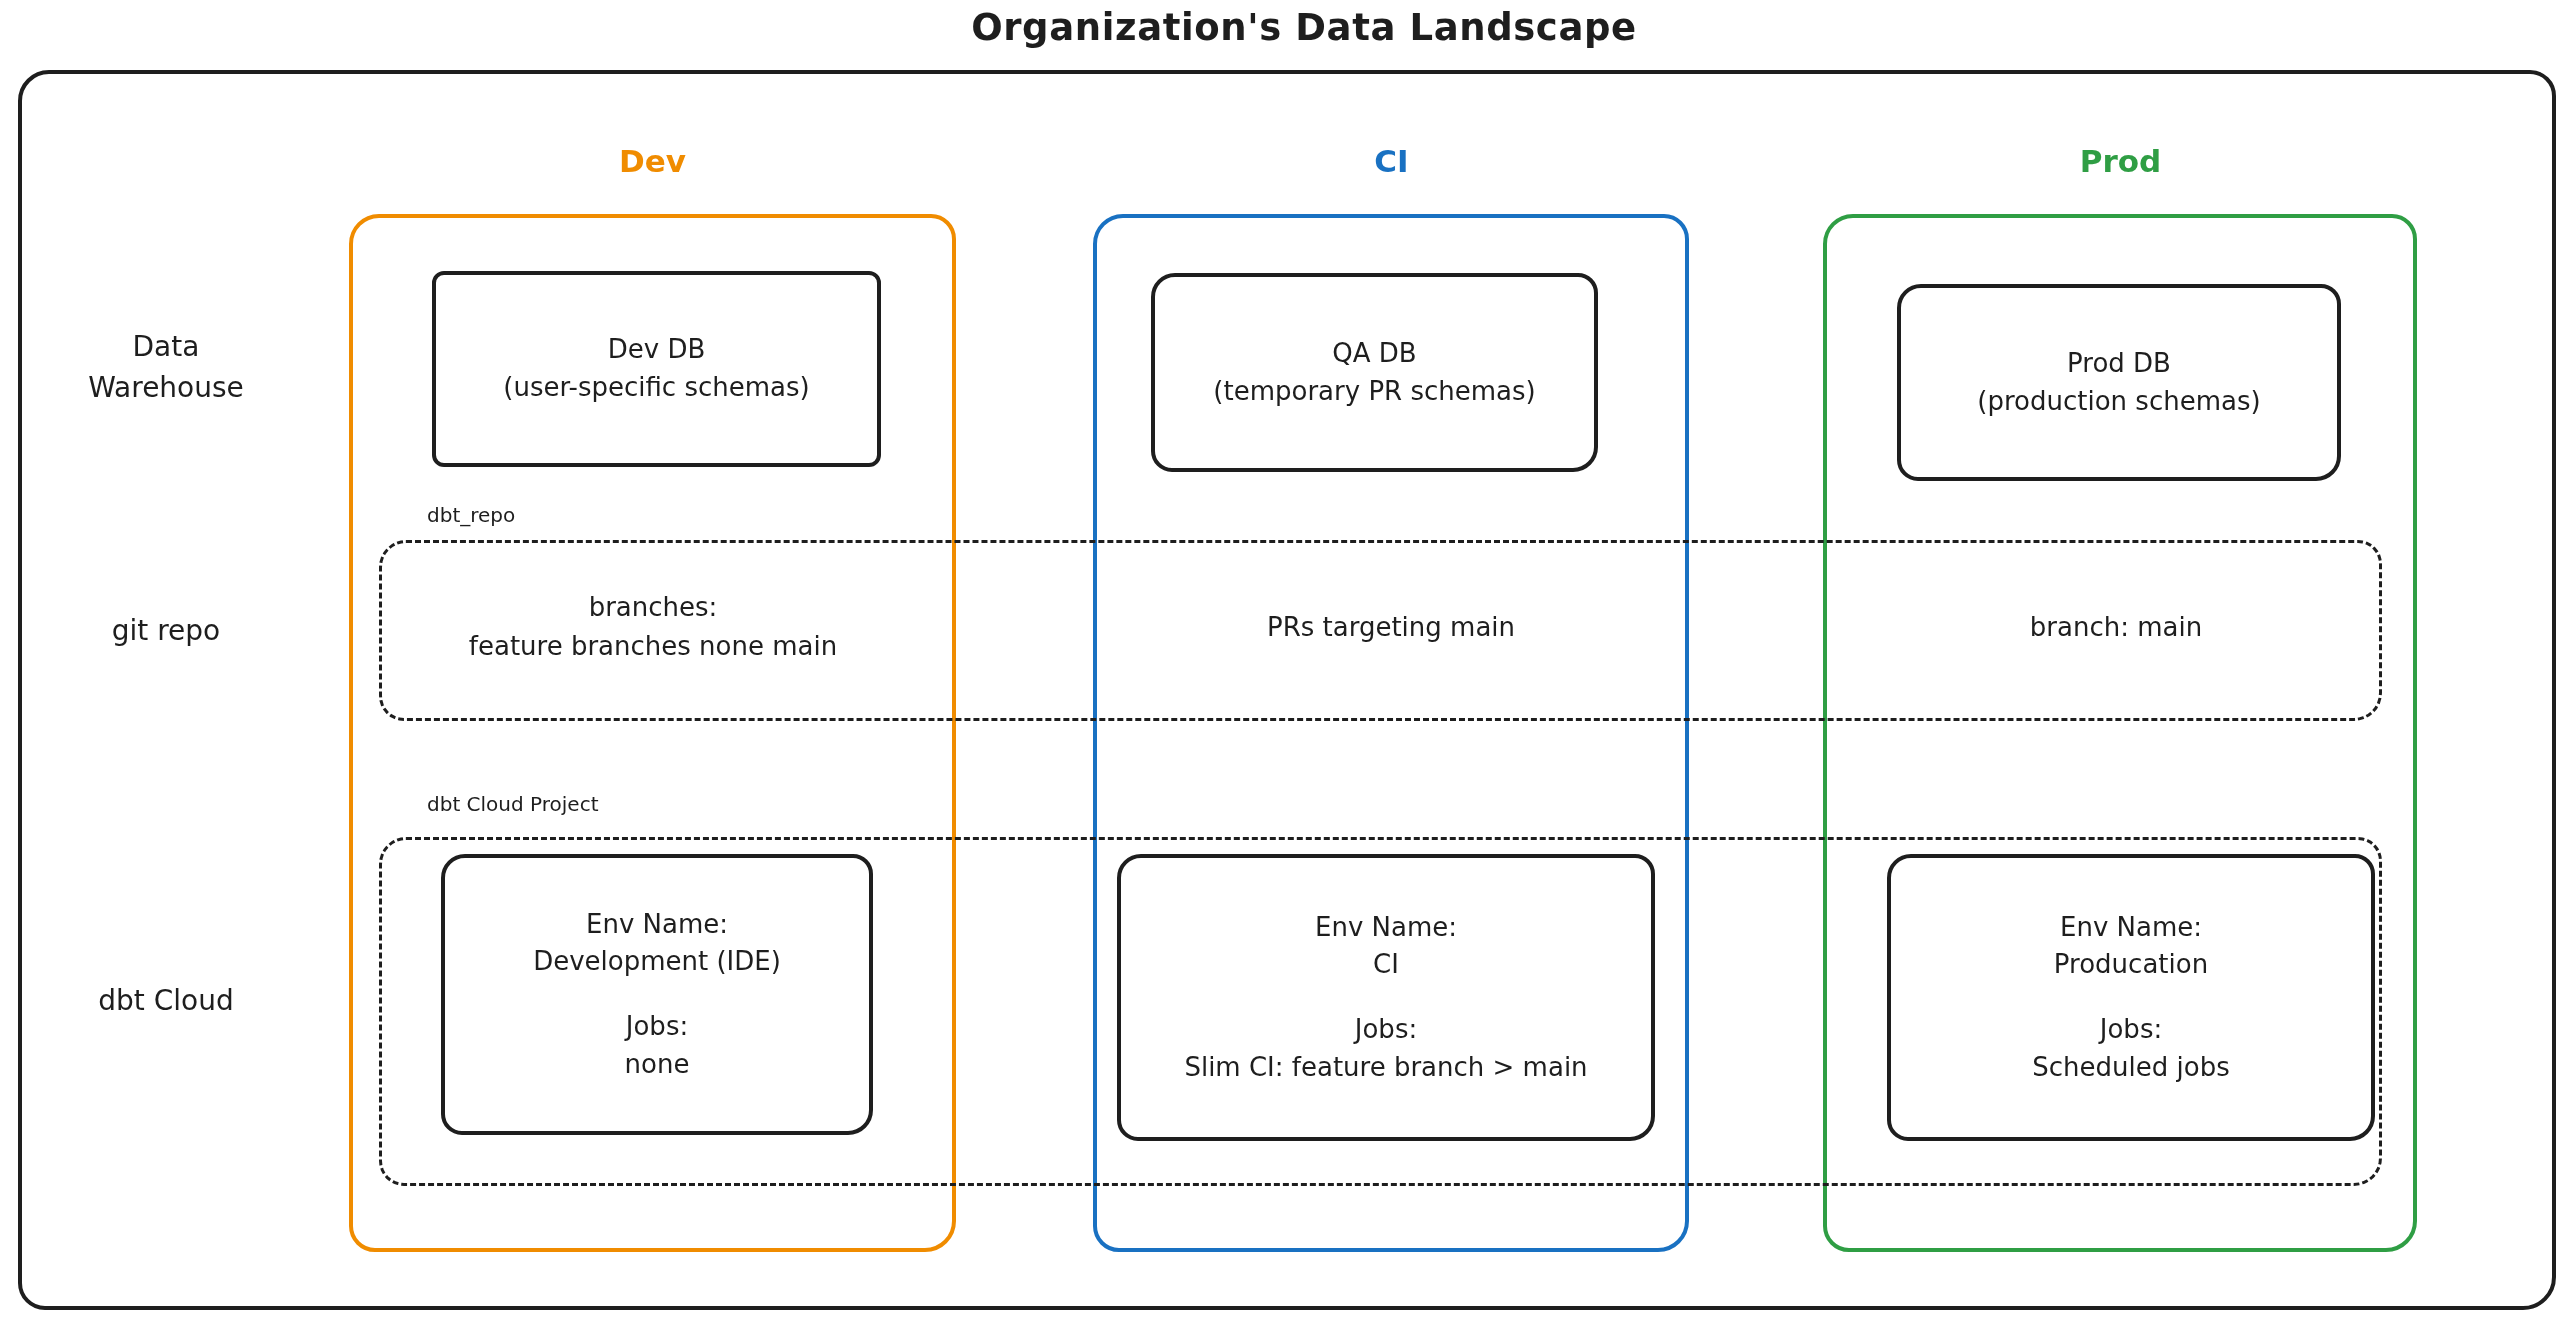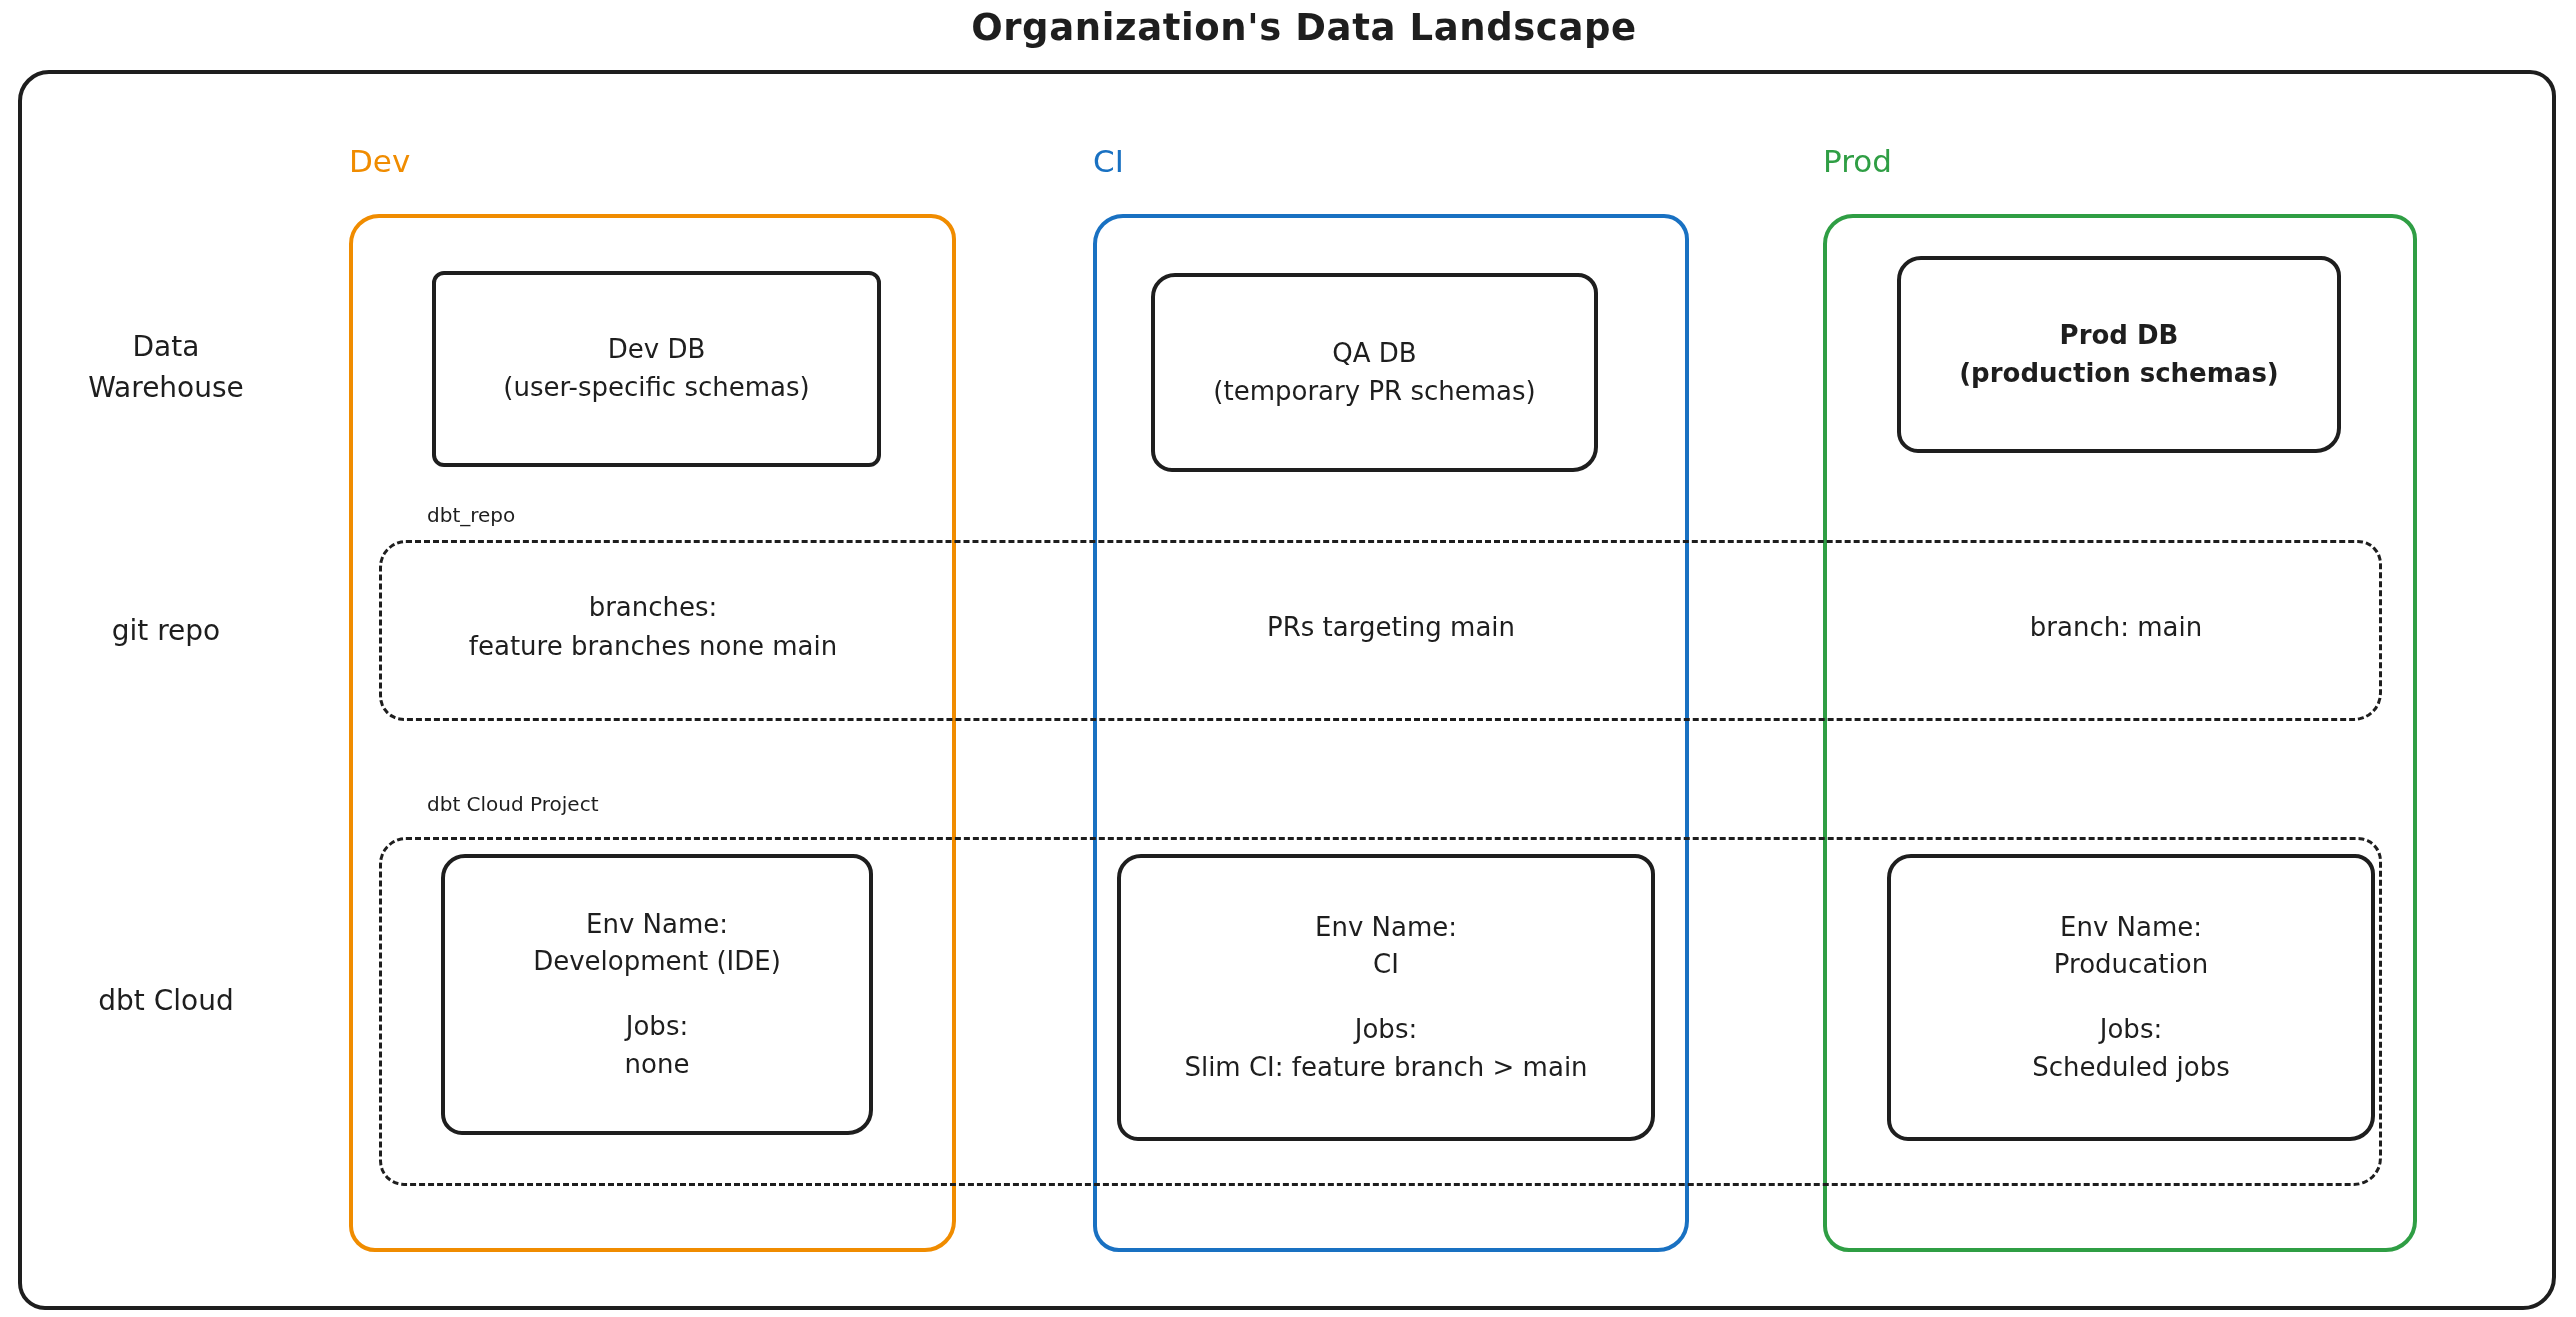--- a/index.html
+++ b/index.html
@@ -20,21 +20,21 @@
   }
   .col{
     position:absolute; top:214px; height:1030px;
     border-width:4.1px; border-style:solid;
     border-radius:30px 25px 31px 26px;
   }
   .col-dev{ left:349px;  width:599px; border-color:var(--dev); }
   .col-ci{  left:1093px; width:588px;  border-color:var(--ci); }
   .col-prod{left:1823px; width:586px;  border-color:var(--prod); }
   .col-header{
-    position:absolute; top:143px; font-size:31px; font-weight:normal; text-align:left;
+    position:absolute; top:143px; font-size:31px; font-weight:bold; text-align:center;
   }
   .hdr-dev{ left:349px;  width:607px; color:var(--dev); }
   .hdr-ci{  left:1093px; width:597px; color:var(--ci); }
   .hdr-prod{left:1823px; width:595px; color:var(--prod); }
   .row-label{
     position:absolute; left:24px; width:284px; text-align:center;
     font-size:28px; line-height:1.45; white-space:pre-line;
   }
   .lbl-warehouse{ top:327px; }
   .lbl-git{ top:611px; }
@@ -51,21 +51,21 @@
   .grp-label-repo{ top:503px; }
   .grp-label-project{ top:792px; }
   .box{
     position:absolute; border:4.1px solid var(--ink);
     border-radius:24px 20px 25px 21px;
     display:flex; flex-direction:column; justify-content:center; align-items:center;
     text-align:center; font-size:26px; line-height:1.45;
   }
   .wh-dev{ left:432px;  top:271px; width:441px; height:188px;border-radius:12px; }
   .wh-ci{  left:1151px; top:273px; width:439px; height:191px; }
-  .wh-prod{left:1897px; top:256px; width:436px; height:189px;font-weight:bold; }
+  .wh-prod{left:1897px; top:284px; width:436px; height:189px; }
   .db-dev{ left:441px;  top:854px; width:424px; height:273px; }
   .db-ci{  left:1117px; top:854px; width:530px; height:279px; }
   .db-prod{left:1887px; top:854px; width:480px; height:279px; }
   .git-cell{
     position:absolute; top:568px; height:118px;
     display:flex; align-items:center; justify-content:center; text-align:center;
     font-size:26px; line-height:1.5; white-space:pre-line;
   }
   .git-dev{ left:357px;  width:592px; }
   .git-ci{  left:1101px; width:580px; }

